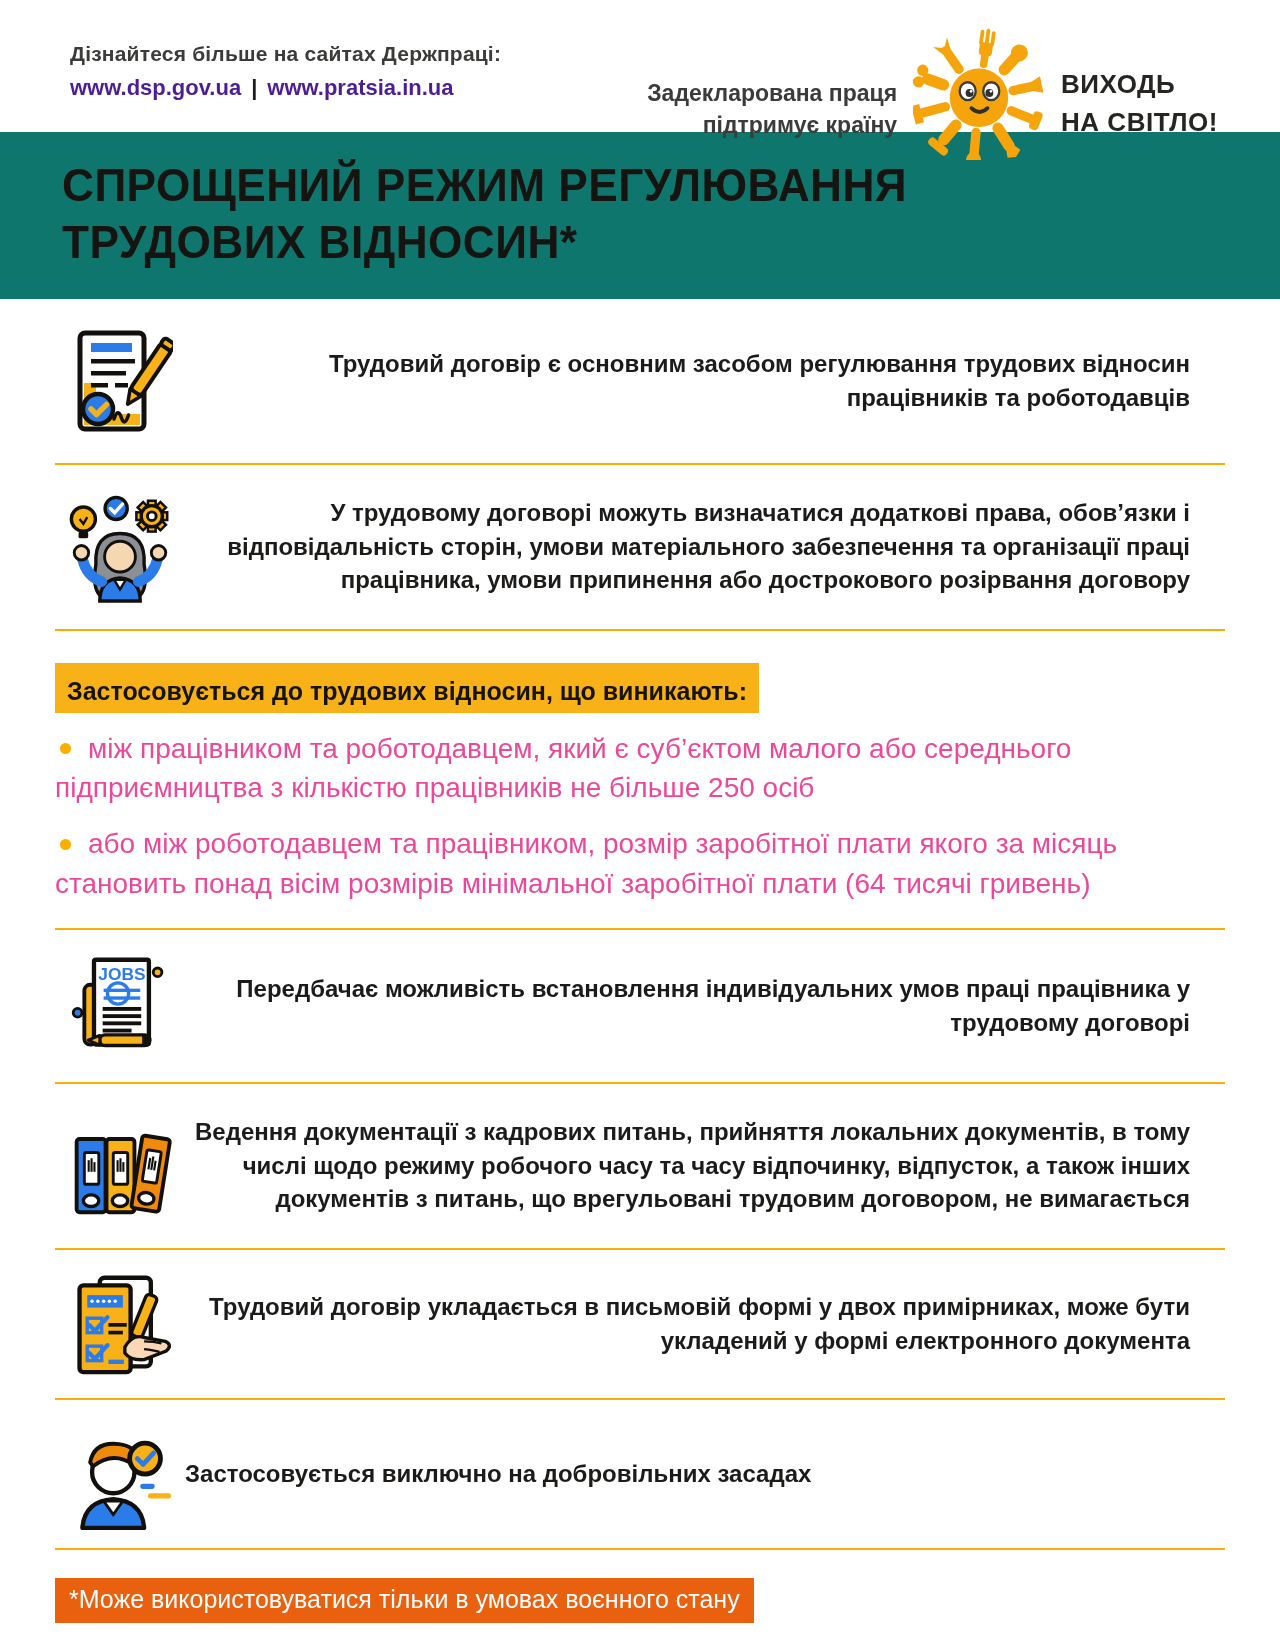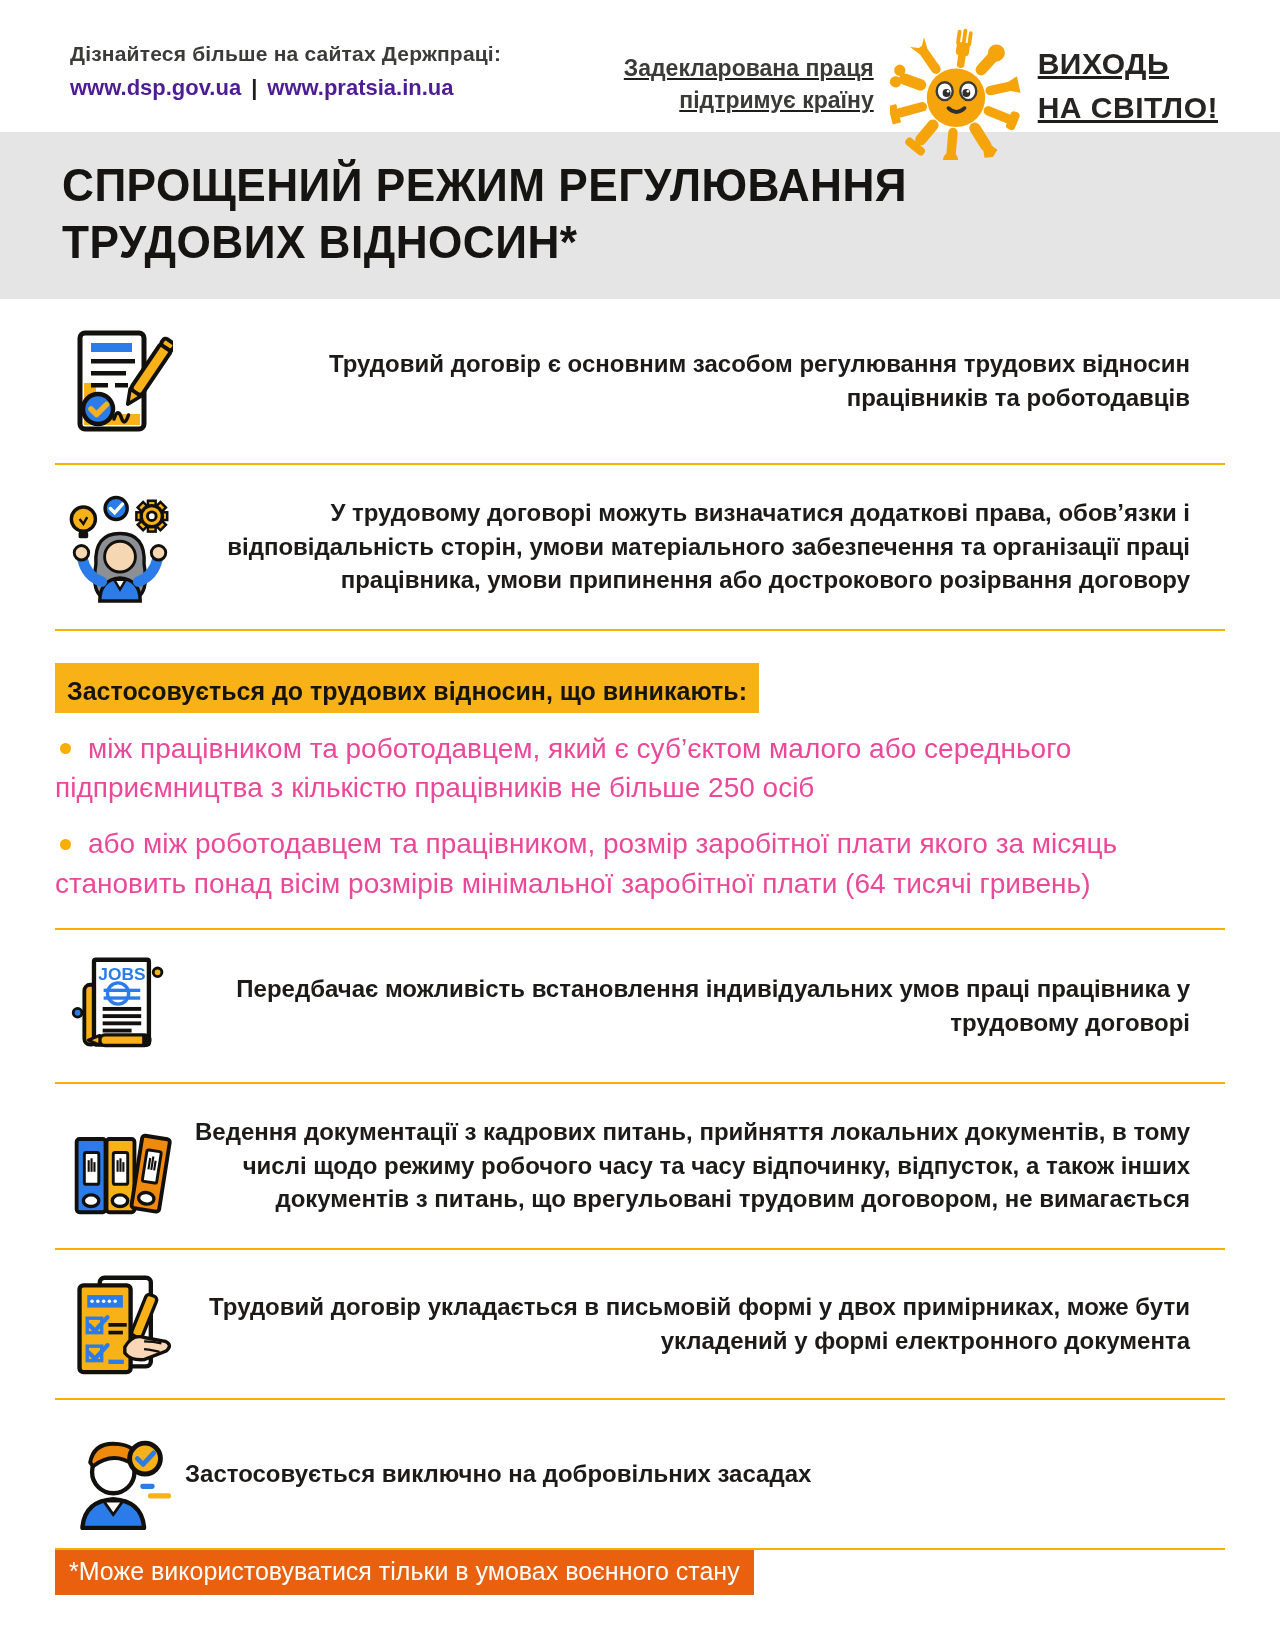--- a/index.html
+++ b/index.html
@@ -7,26 +7,26 @@
   body {
     width:1280px; height:1639px; overflow:hidden; position:relative;
     font-family:"Liberation Sans", sans-serif; color:#1d1d1b;
   }
   
   .header { height:132px; padding:42px 62px 0 70px; display:flex; justify-content:space-between; align-items:flex-start; }
   .findout { font-weight:bold; font-size:21px; color:#3b3b3a; letter-spacing:.2px; }
   .links { margin-top:9px; font-weight:bold; font-size:22px; color:#f5a50b; }
   .links .sep { color:#1d1d1b; margin:0 10px; font-weight:bold; }
   .links a { color:#4c1d95; text-decoration:none; }
-  .header-right { display:flex; gap:16px; margin-top:-14px;text-decoration:underline; }
+  .header-right { display:flex; align-items:center; gap:16px; margin-top:-14px; }
   .slogan { text-align:right; font-weight:bold; font-size:23px; color:#3b3b3a; line-height:1.4; margin-top:24px; }
   .sun-wrap { width:132px; height:138px; flex:0 0 auto; }
-  .brand { font-weight:bold; font-size:30px; color:#262522; line-height:1.45; letter-spacing:.5px; margin-top:14px; }
+  .brand { font-weight:bold; font-size:26px; color:#262522; line-height:1.45; letter-spacing:.5px; margin-top:14px; }
   
-  .banner { background:#e5e5e5; padding:24px 62px 28px; }
+  .banner { background:#0f766e; padding:24px 62px 28px; }
   .banner .t { display:block; font-weight:bold; color:#151410; font-size:47px; line-height:1.22;
                transform:scaleX(.94); transform-origin:left; letter-spacing:.5px; }
   
   .content { padding:0 55px; }
   .divider { border-top:2px solid #f9ae00; height:0; }
   .section { display:flex; align-items:center; }
   .icon-box { flex:0 0 130px; display:flex; justify-content:center; align-items:center; }
   .icon-box svg { width:106px; height:112px; }
   .section-text { font-weight:bold; font-size:24px; line-height:1.4; color:#1c1b19; max-width:1005px;text-align:right; }
   .s-pad26 { margin:26px 0; }
@@ -34,21 +34,21 @@
   .s-pad18 { margin:18px 0; }
   .highlight {
     display:inline-block; background:#f8b117; color:#151410;
     font-weight:bold; font-size:25px; padding:14px 12px 7px; margin-top:32px;
   }
   .bullet { font-size:28px; color:#ec4899; line-height:1.42; margin-top:16px; max-width:1095px; }
   .bullet .dot { display:inline-block; width:11px; height:11px; border-radius:50%; background:#f9ae00; margin:0 17px 3px 5px; vertical-align:middle; }
   .bullets-block { margin-bottom:24px; }
   .footnote {
     display:inline-block; background:#e9610f; color:#ffffff;
-    font-size:25px; padding:7px 14px 9px; 
+    font-size:25px; padding:7px 14px 9px; margin-top:28px;
   }
 </style>
 </head>
 <body>
 
 <div class="header">
   <div class="header-left">
     <div class="findout">Дізнайтеся більше на сайтах Держпраці:</div>
     <div class="links">
       <a href="#">www.dsp.gov.ua</a><span class="sep">|</span><a href="#">www.pratsia.in.ua</a>

